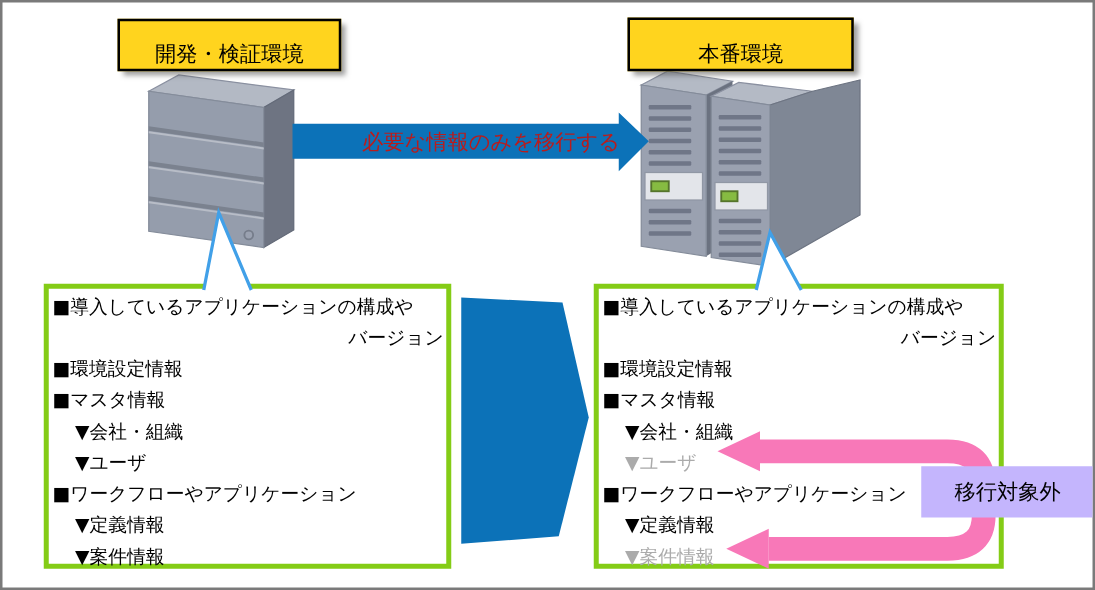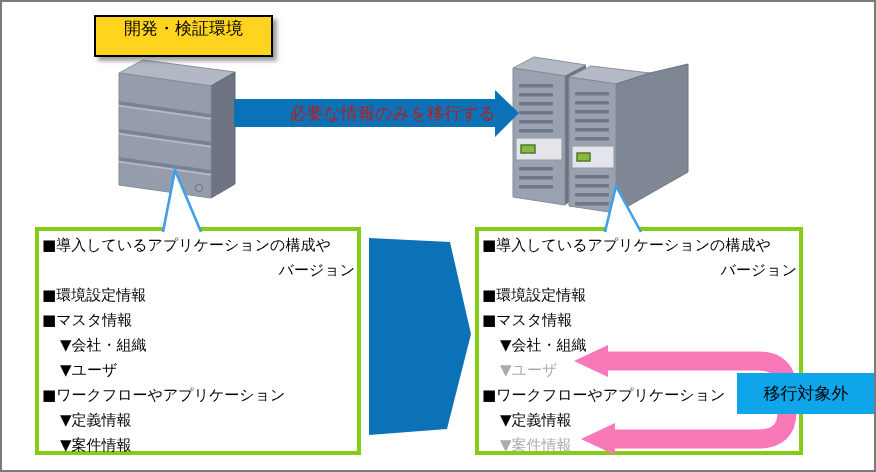--- a/index.html
+++ b/index.html
@@ -3,21 +3,21 @@
 <meta charset="utf-8">
 <style>
   * { margin:0; padding:0; box-sizing:border-box; }
   body { background:#fff; font-family:"DejaVu Sans","Liberation Sans",sans-serif; }
   .frame {
     position:relative; width:876px; height:472px; background:#fff;
     border:2px solid #7a7a7a; overflow:hidden;
   }
   svg.layer { position:absolute; left:0; top:0; width:876px; height:472px; pointer-events:none; }
   .env-title {
-    position:absolute; display:flex; align-items:flex-start; justify-content:center;
+    position:absolute; display:flex; align-items:flex-end; justify-content:center;
     background:#ffd41e; border:2px solid #000; color:#000;
     font-size:17px; box-shadow:4px 4px 4px rgba(80,80,80,.55); z-index:2;font-family:Liberation Serif, serif;
   }
   .env-title.dev  { left:92px;  top:13px; width:179px; height:42px; }
   .env-title.prod { left:500px; top:12px; width:181px; height:43px; }
   .info-box {
     position:absolute; top:225px; height:228px; background:#fff;
     border:4px solid #84cc16; z-index:2; padding:2px 2px 0 3px;
   }
   .info-box.left  { left:33px;  width:326px; }
@@ -26,21 +26,21 @@
   .info-box .row.icont { padding-left:12px;text-align:right; }
   .info-box .row.i1 { padding-left:18px; }
   .info-box .row.muted { color:#abababa8; color:#ababab; }
   .arrow-label {
     position:absolute; left:232px; top:97px; width:262px; height:28px; z-index:4;
     display:flex; align-items:center; justify-content:flex-end;
     color:#b91c1c; font-size:17px; white-space:nowrap;
   }
   .exclusion-label {
     position:absolute; left:735px; top:371px; width:138px; height:41px; z-index:4;
-    background:#0ea5e9; display:flex; align-items:center; justify-content:center;
+    background:#c4b5fd; display:flex; align-items:center; justify-content:center;
     color:#000; font-size:17px; white-space:nowrap;
   }
   .z3 { z-index:3; }
   .z1 { z-index:1; }
 </style>
 </head>
 <body>
 
 <div class="frame">
 
@@ -94,20 +94,23 @@
         <rect x="573" y="200" width="34" height="3.6" rx="1"></rect>
       </g>
       <rect x="570" y="144" width="42" height="22" fill="#e3e5ea" stroke="#9097a4" stroke-width="1"></rect>
       <rect x="575" y="151" width="13" height="8" fill="#86bb42" stroke="#55742c" stroke-width="1.5"></rect>
     </g>
   </svg>
 
   <div class="env-title dev">
     <span>開発・検証環境</span>
   </div>
+  <div class="env-title prod">
+    <span>本番環境</span>
+  </div>
 
   <div class="info-box left">
     <div class="row">■導入しているアプリケーションの構成や</div>
     <div class="row icont">バージョン</div>
     <div class="row">■環境設定情報</div>
     <div class="row">■マスタ情報</div>
     <div class="row i1">▼会社・組織</div>
     <div class="row i1">▼ユーザ</div>
     <div class="row">■ワークフローやアプリケーション</div>
     <div class="row i1">▼定義情報</div>

